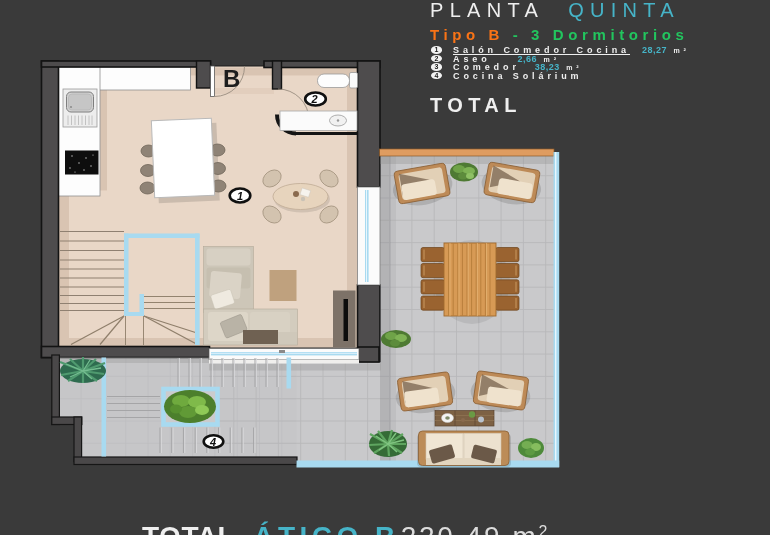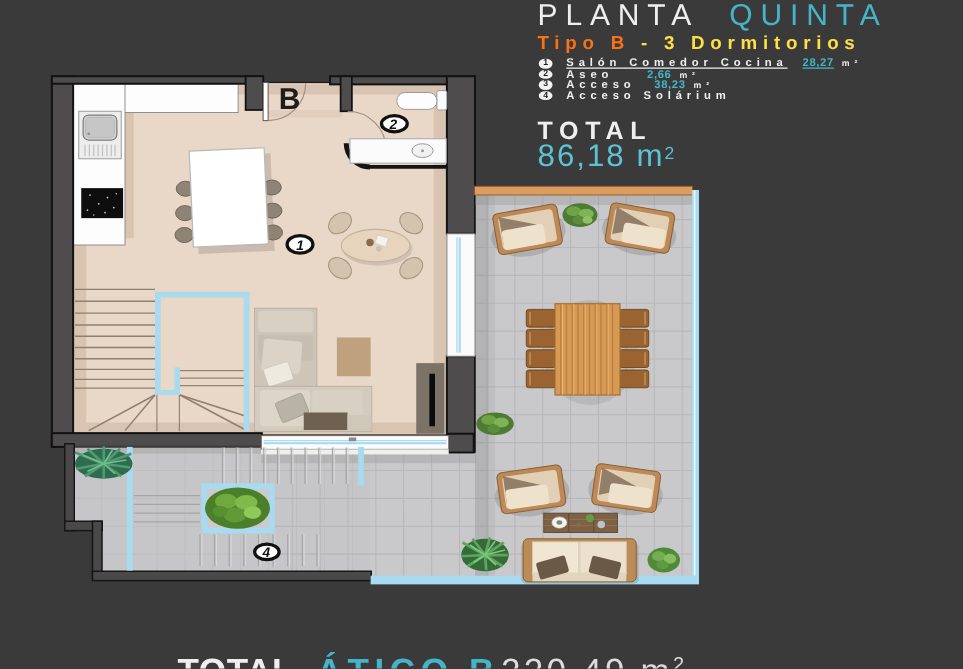--- a/index.html
+++ b/index.html
@@ -390,31 +390,30 @@
     <ellipse cx="190" cy="406.5" rx="26" ry="16.5" fill="#4c7f2c"></ellipse>
     <ellipse cx="181" cy="401" rx="9" ry="6" fill="#6faa3e"></ellipse>
     <ellipse cx="197" cy="402" rx="9" ry="6" fill="#7fba4a"></ellipse>
     <ellipse cx="188" cy="412" rx="9" ry="6" fill="#619a36"></ellipse>
     <ellipse cx="202" cy="410" rx="7" ry="5" fill="#8fc957"></ellipse>
     <ellipse cx="176" cy="409" rx="6" ry="4.5" fill="#57902f"></ellipse>
   </g>
 
 </svg>
 
-<div class="txt" style="left:430px;top:-1px;font-size:24px;letter-spacing:6.3px;color:#efefef;">PLANTA<span style="color:#46b4c8;margin-left:24px;">QUINTA</span></div>
-
-<div class="txt" style="left:430px;top:26px;font-size:15px;font-weight:bold;letter-spacing:4.6px;"><span style="color:#f97316;">Tipo B</span><span style="color:#fde047;"> - 3 Dormitorios</span></div>
-
-<div class="txt" style="left:431px;top:45px;font-size:9px;font-weight:bold;letter-spacing:3.9px;color:#efefef;"><span class="bul">1</span><span style="margin-left:11px;text-decoration:underline;">Salón Comedor Cocina</span><span style="color:#46b4c8;margin-left:12px;letter-spacing:0.5px;text-decoration:underline;">28,27</span> <span style="font-size:7px;">m²</span></div>
+<div class="txt" style="left:430px;top:-1px;font-size:20px;letter-spacing:6.3px;color:#efefef;">PLANTA<span style="color:#46b4c8;margin-left:24px;">QUINTA</span></div>
+
+<div class="txt" style="left:430px;top:26px;font-size:15px;font-weight:bold;letter-spacing:4.6px;"><span style="color:#f97316;">Tipo B</span><span style="color:#22c55e;"> - 3 Dormitorios</span></div>
+
+<div class="txt" style="left:431px;top:45px;font-size:9px;font-weight:bold;letter-spacing:3.9px;color:#efefef;"><span class="bul">1</span><span style="margin-left:11px;text-decoration:underline;">Salón Comedor Cocina</span><span style="color:#46b4c8;margin-left:12px;letter-spacing:0.5px;">28,27</span> <span style="font-size:7px;">m²</span></div>
 
 <div class="txt" style="left:431px;top:53.5px;font-size:9px;font-weight:bold;letter-spacing:3.9px;color:#efefef;"><span class="bul">2</span><span style="margin-left:11px;">Aseo</span><span style="color:#46b4c8;margin-left:27px;letter-spacing:0.5px;">2,66</span> <span style="font-size:7px;">m²</span></div>
 
-<div class="txt" style="left:431px;top:62px;font-size:9px;font-weight:bold;letter-spacing:3.9px;color:#efefef;"><span class="bul">3</span><span style="margin-left:11px;">Acceso</span><span style="color:#46b4c8;margin-left:15px;letter-spacing:0.5px;">38,23</span> <span style="font-size:7px;">m²</span></div>
-
-<div class="txt" style="left:431px;top:70.5px;font-size:9px;font-weight:bold;letter-spacing:3.9px;color:#efefef;"><span class="bul">4</span><span style="margin-left:11px;">Acceso Solárium</span></div>
+<div class="txt" style="left:431px;top:62px;font-size:9px;font-weight:bold;letter-spacing:3.9px;color:#efefef;"><span class="bul">3</span><span style="margin-left:11px;">Comedor</span><span style="color:#46b4c8;margin-left:15px;letter-spacing:0.5px;">38,23</span> <span style="font-size:7px;">m²</span></div>
+
+<div class="txt" style="left:431px;top:70.5px;font-size:9px;font-weight:bold;letter-spacing:3.9px;color:#efefef;"><span class="bul">4</span><span style="margin-left:11px;">Cocina Solárium</span></div>
 
 <div class="txt" style="left:430px;top:94px;font-size:20px;font-weight:bold;letter-spacing:5.4px;color:#efefef;">TOTAL</div>
 
-<div class="txt" style="left:430px;top:110.5px;font-size:25px;letter-spacing:1.6px;color:#5cc3d6;">86,18 m<span style="font-size:14px;vertical-align:6px;">2</span></div>
 
 <div class="txt" style="left:142px;top:520.5px;font-size:28px;font-weight:bold;letter-spacing:0.5px;color:#efefef;">TOTAL<span style="color:#46b4c8;margin-left:18px;letter-spacing:4.5px;">ÁTICO B</span><span style="font-weight:normal;color:#dcdcdc;margin-left:1px;letter-spacing:2.6px;">220,49 m<span style="font-size:16px;vertical-align:9px;">2</span></span></div>
 
 </div>
 
 </body></html>

